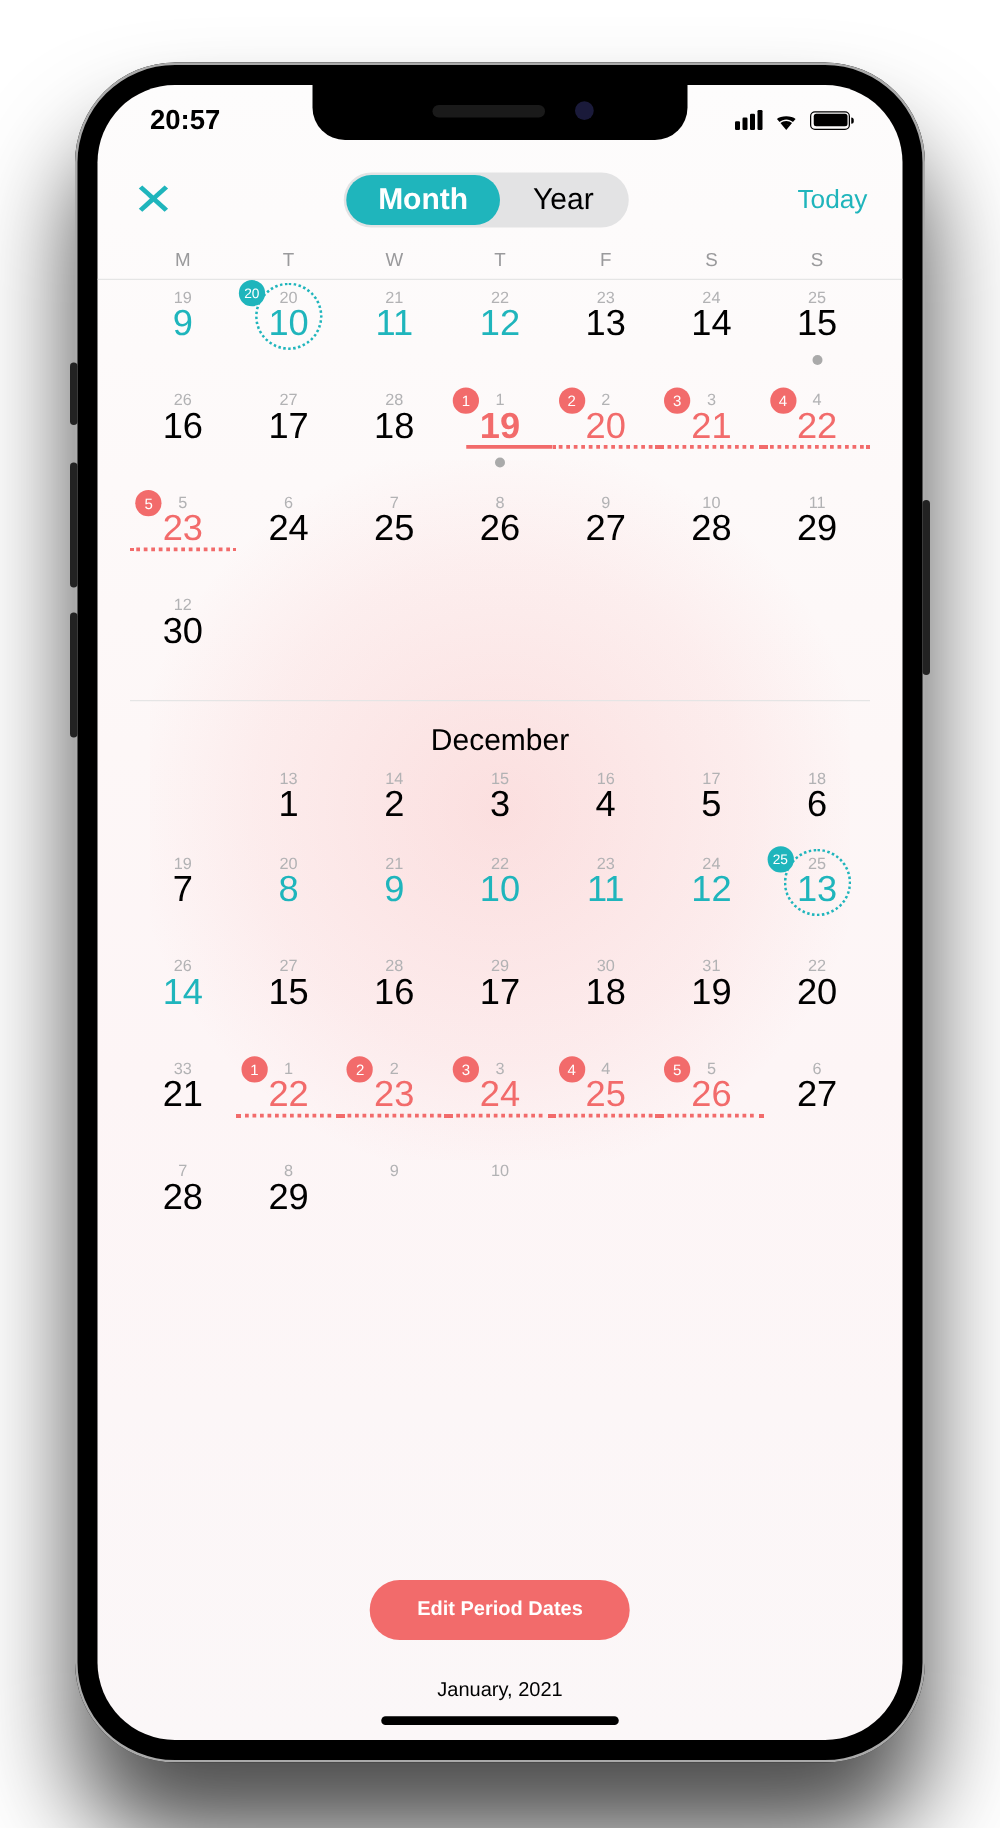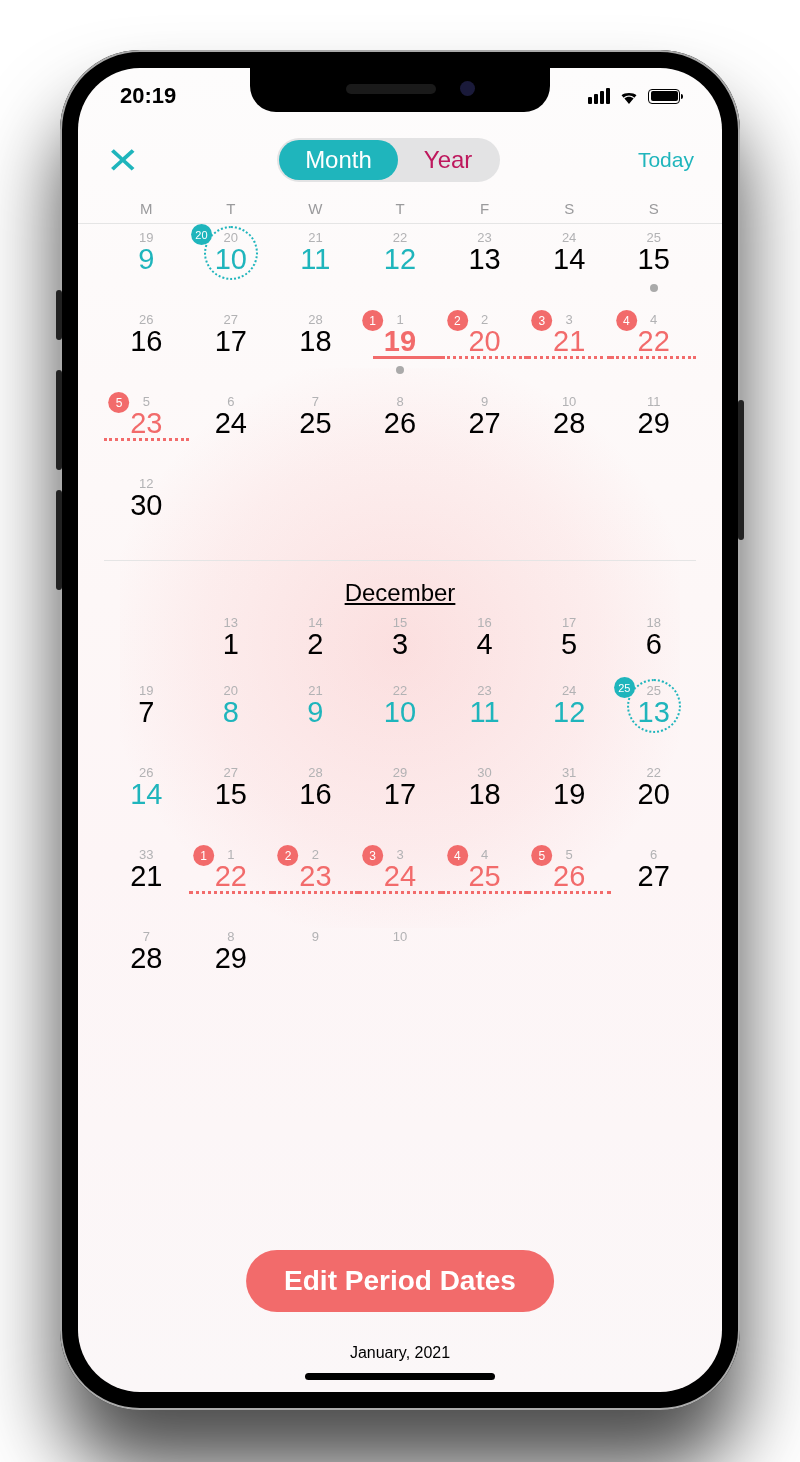--- a/index.html
+++ b/index.html
@@ -118,27 +118,27 @@
   .segmented {
     display: flex;
     background: #e3e3e4;
     border-radius: 22px;
     padding: 2px;
   }
   .seg-btn {
     padding: 6px 26px;
     font-size: 24px;
     border-radius: 20px;
-    color: #be185d;
+    color: #000000;
     cursor: pointer;
   }
   .seg-btn.active {
     background: #1fb5bc;
     color: #fff;
-    font-weight: 400;
+    font-weight: 700;
   }
   .today-btn {
     font-size: 21px;
     color: #1fb5bc;
     cursor: pointer;
   }
 
   .weekday-row {
     display: grid;
     grid-template-columns: repeat(7, 1fr);
@@ -158,21 +158,20 @@
     padding: 0 26px;
     z-index: 10;
   }
   .month-label {
     text-align: center;
     font-size: 24px;
     color: #000;
     padding: 18px 0 2px;
     border-top: 1px solid #e5e5e5;
     margin-top: 8px;
-    text-decoration: underline;
   }
   .week-row {
     display: grid;
     grid-template-columns: repeat(7, 1fr);
     position: relative;
     margin-top: 2px;
   }
   .day-cell {
     height: 80px;
     text-align: center;
@@ -263,21 +262,21 @@
     border-top: 3px dotted #f26b6b;
   }
 
   .edit-btn {
     position: absolute;
     bottom: 80px;
     left: 50%;
     transform: translateX(-50%);
     background: #f26b6b;
     color: #fff;
-    font-size: 28px;
+    font-size: 16px;
     font-weight: 600;
     padding: 15px 38px;
     border-radius: 32px;
     z-index: 20;
     cursor: pointer;
   }
   .next-month {
     position: absolute;
     bottom: 30px;
     left: 50%;
@@ -310,21 +309,21 @@
   <div class="side-btn side-left1"></div>
   <div class="side-btn side-left2"></div>
   <div class="side-btn side-left3"></div>
   <div class="side-btn side-right"></div>
 
   <div class="phone-screen">
     <div class="notch"></div>
     <div class="pink-glow"></div>
 
     <div class="status-bar">
-      <span class="status-time">20:19</span>
+      <span class="status-time">20:57</span>
       <div class="status-icons">
         <span class="signal-bars">
             <span></span>
             <span></span>
             <span></span>
             <span></span>
           </span>
         <svg class="wifi-icon" viewBox="0 0 24 18">
             <path fill="#000" d="M12 18l-3-3.6c1.7-1.6 4.3-1.6 6 0L12 18zm-6-7.1l-2.4-2.8C7 4.7 17 4.7 20.4 8.1L18 10.9c-3.3-3.2-8.7-3.2-12 0zm3 3.5l-2.2-2.6c2.8-2.6 7.6-2.6 10.4 0L15 14.4c-1.6-1.5-4.4-1.5-6 0z"></path>
           </svg>

